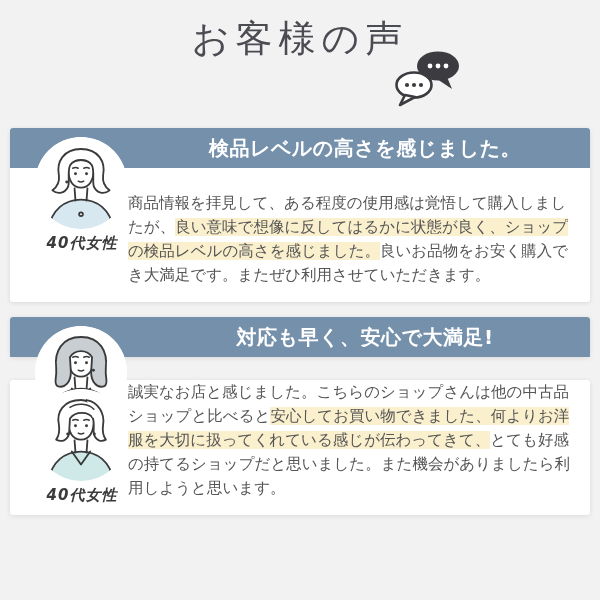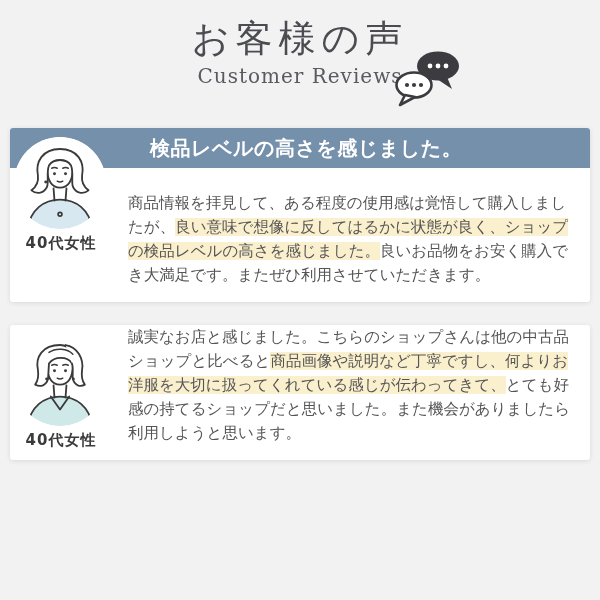--- a/index.html
+++ b/index.html
@@ -27,50 +27,49 @@
 
   
   .cards{margin-top:14px;}
   .card{
     position:relative;width:580px;margin:0 auto 15px auto;
     background:#ffffff;border-radius:3px;
     box-shadow:0 1px 5px rgba(0,0,0,.10);
   }
   .card-bar{
     height:40px;background:#7590ab;border-radius:3px 3px 0 0;
-    display:flex;align-items:center;
+    display:flex;align-items:center;justify-content:center;
   }
   .card-title{
     margin:0 10px 0 140px;color:#ffffff;
     font-size:20px;font-weight:700;letter-spacing:0.5px;white-space:nowrap;
   }
   .card-body{
     margin:23px 14px 0 118px;padding-bottom:15px;
     font-size:15.5px;line-height:1.55;color:#555555;
   }
   .hl{background:#fbf0cd;}
 
-  .avatar-block{position:absolute;left:4px;top:9px;width:94px;text-align:center;z-index:2;}
+  .avatar-block{position:absolute;left:25px;top:9px;width:94px;text-align:center;z-index:2;font-style:italic;}
   .avatar{
     width:92px;height:92px;border-radius:50%;background:#fff;overflow:hidden;
     display:block;
   }
   .reviewer{
     margin-top:5px;font-size:15px;font-weight:600;color:#3b3b3b;letter-spacing:1px;
   }
   .card:nth-child(2) .card-body{min-height:72px;}
 </style>
 </head>
 <body>
 
 <div class="page">
 
   <header class="hero">
     <h1 class="hero-title">お客様の声</h1>
-    <span class="hero-sub">Customer Reviews</span>
     <svg class="bubbles" viewBox="0 0 68 58" aria-hidden="true">
 
       <g>
         <ellipse cx="44" cy="16" rx="21" ry="14.5" fill="#3b3b40"></ellipse>
         <path d="M53 27 L58 39 L43 29 Z" fill="#3b3b40"></path>
         <circle cx="36" cy="16" r="2.4" fill="#ffffff"></circle>
         <circle cx="44" cy="16" r="2.4" fill="#ffffff"></circle>
         <circle cx="52" cy="16" r="2.4" fill="#ffffff"></circle>
       </g>
 
@@ -110,20 +109,23 @@
             <path d="M47 48 Q50 50 53 48" stroke-width="1.6"></path>
             <circle cx="50" cy="84" r="2" fill="#ffffff"></circle>
           </g>
         </svg>
         <div class="reviewer">40代女性</div>
       </div>
       <p class="card-body"><span>商品情報を拝見して、ある程度の使用感は覚悟して購入しましたが、</span><span class="hl">良い意味で想像に反してはるかに状態が良く、ショップの検品レベルの高さを感じました。</span><span>良いお品物をお安く購入でき大満足です。またぜひ利用させていただきます。</span></p>
     </section>
 
     <section class="card">
+      <div class="card-bar">
+        <h2 class="card-title">対応も早く、安心で大満足!</h2>
+      </div>
       <div class="avatar-block">
         <svg class="avatar" viewBox="0 0 100 100" aria-hidden="true">
           <defs>
               <clipPath id="cp2">
                 <circle cx="50" cy="50" r="50"></circle>
               </clipPath>
             </defs>
           <circle cx="50" cy="50" r="50" fill="#ffffff"></circle>
           <g clip-path="url(#cp2)" stroke="#3a3a3a" stroke-width="2" fill="none" stroke-linecap="round" stroke-linejoin="round">
             <path d="M14 102 C18 78 33 68 50 68 C67 68 82 78 86 102 Z" fill="#dbefee"></path>
@@ -161,17 +163,17 @@
             <circle cx="35.5" cy="49" r="1.6" fill="#3a3a3a" stroke="none"></circle>
             <circle cx="64.5" cy="49" r="1.6" fill="#3a3a3a" stroke="none"></circle>
             <circle cx="44" cy="40" r="1.6" fill="#3a3a3a" stroke="none"></circle>
             <circle cx="56" cy="40" r="1.6" fill="#3a3a3a" stroke="none"></circle>
             <path d="M41 34 Q44 32.5 47 34 M53 34 Q56 32.5 59 34" stroke-width="1.6"></path>
             <path d="M47 48 Q50 50 53 48" stroke-width="1.6"></path>
           </g>
         </svg>
         <div class="reviewer">40代女性</div>
       </div>
-      <p class="card-body"><span>誠実なお店と感じました。こちらのショップさんは他の中古品ショップと比べると</span><span class="hl">商品画像や説明など丁寧ですし、何よりお洋服を大切に扱ってくれている感じが伝わってきて、</span><span>とても好感の持てるショップだと思いました。また機会がありましたら利用しようと思います。</span></p>
+      <p class="card-body"><span>誠実なお店と感じました。こちらのショップさんは他の中古品ショップと比べると</span><span class="hl">安心してお買い物できました、何よりお洋服を大切に扱ってくれている感じが伝わってきて、</span><span>とても好感の持てるショップだと思いました。また機会がありましたら利用しようと思います。</span></p>
     </section>
 
   </main>
 </div>
 
 </body></html>

